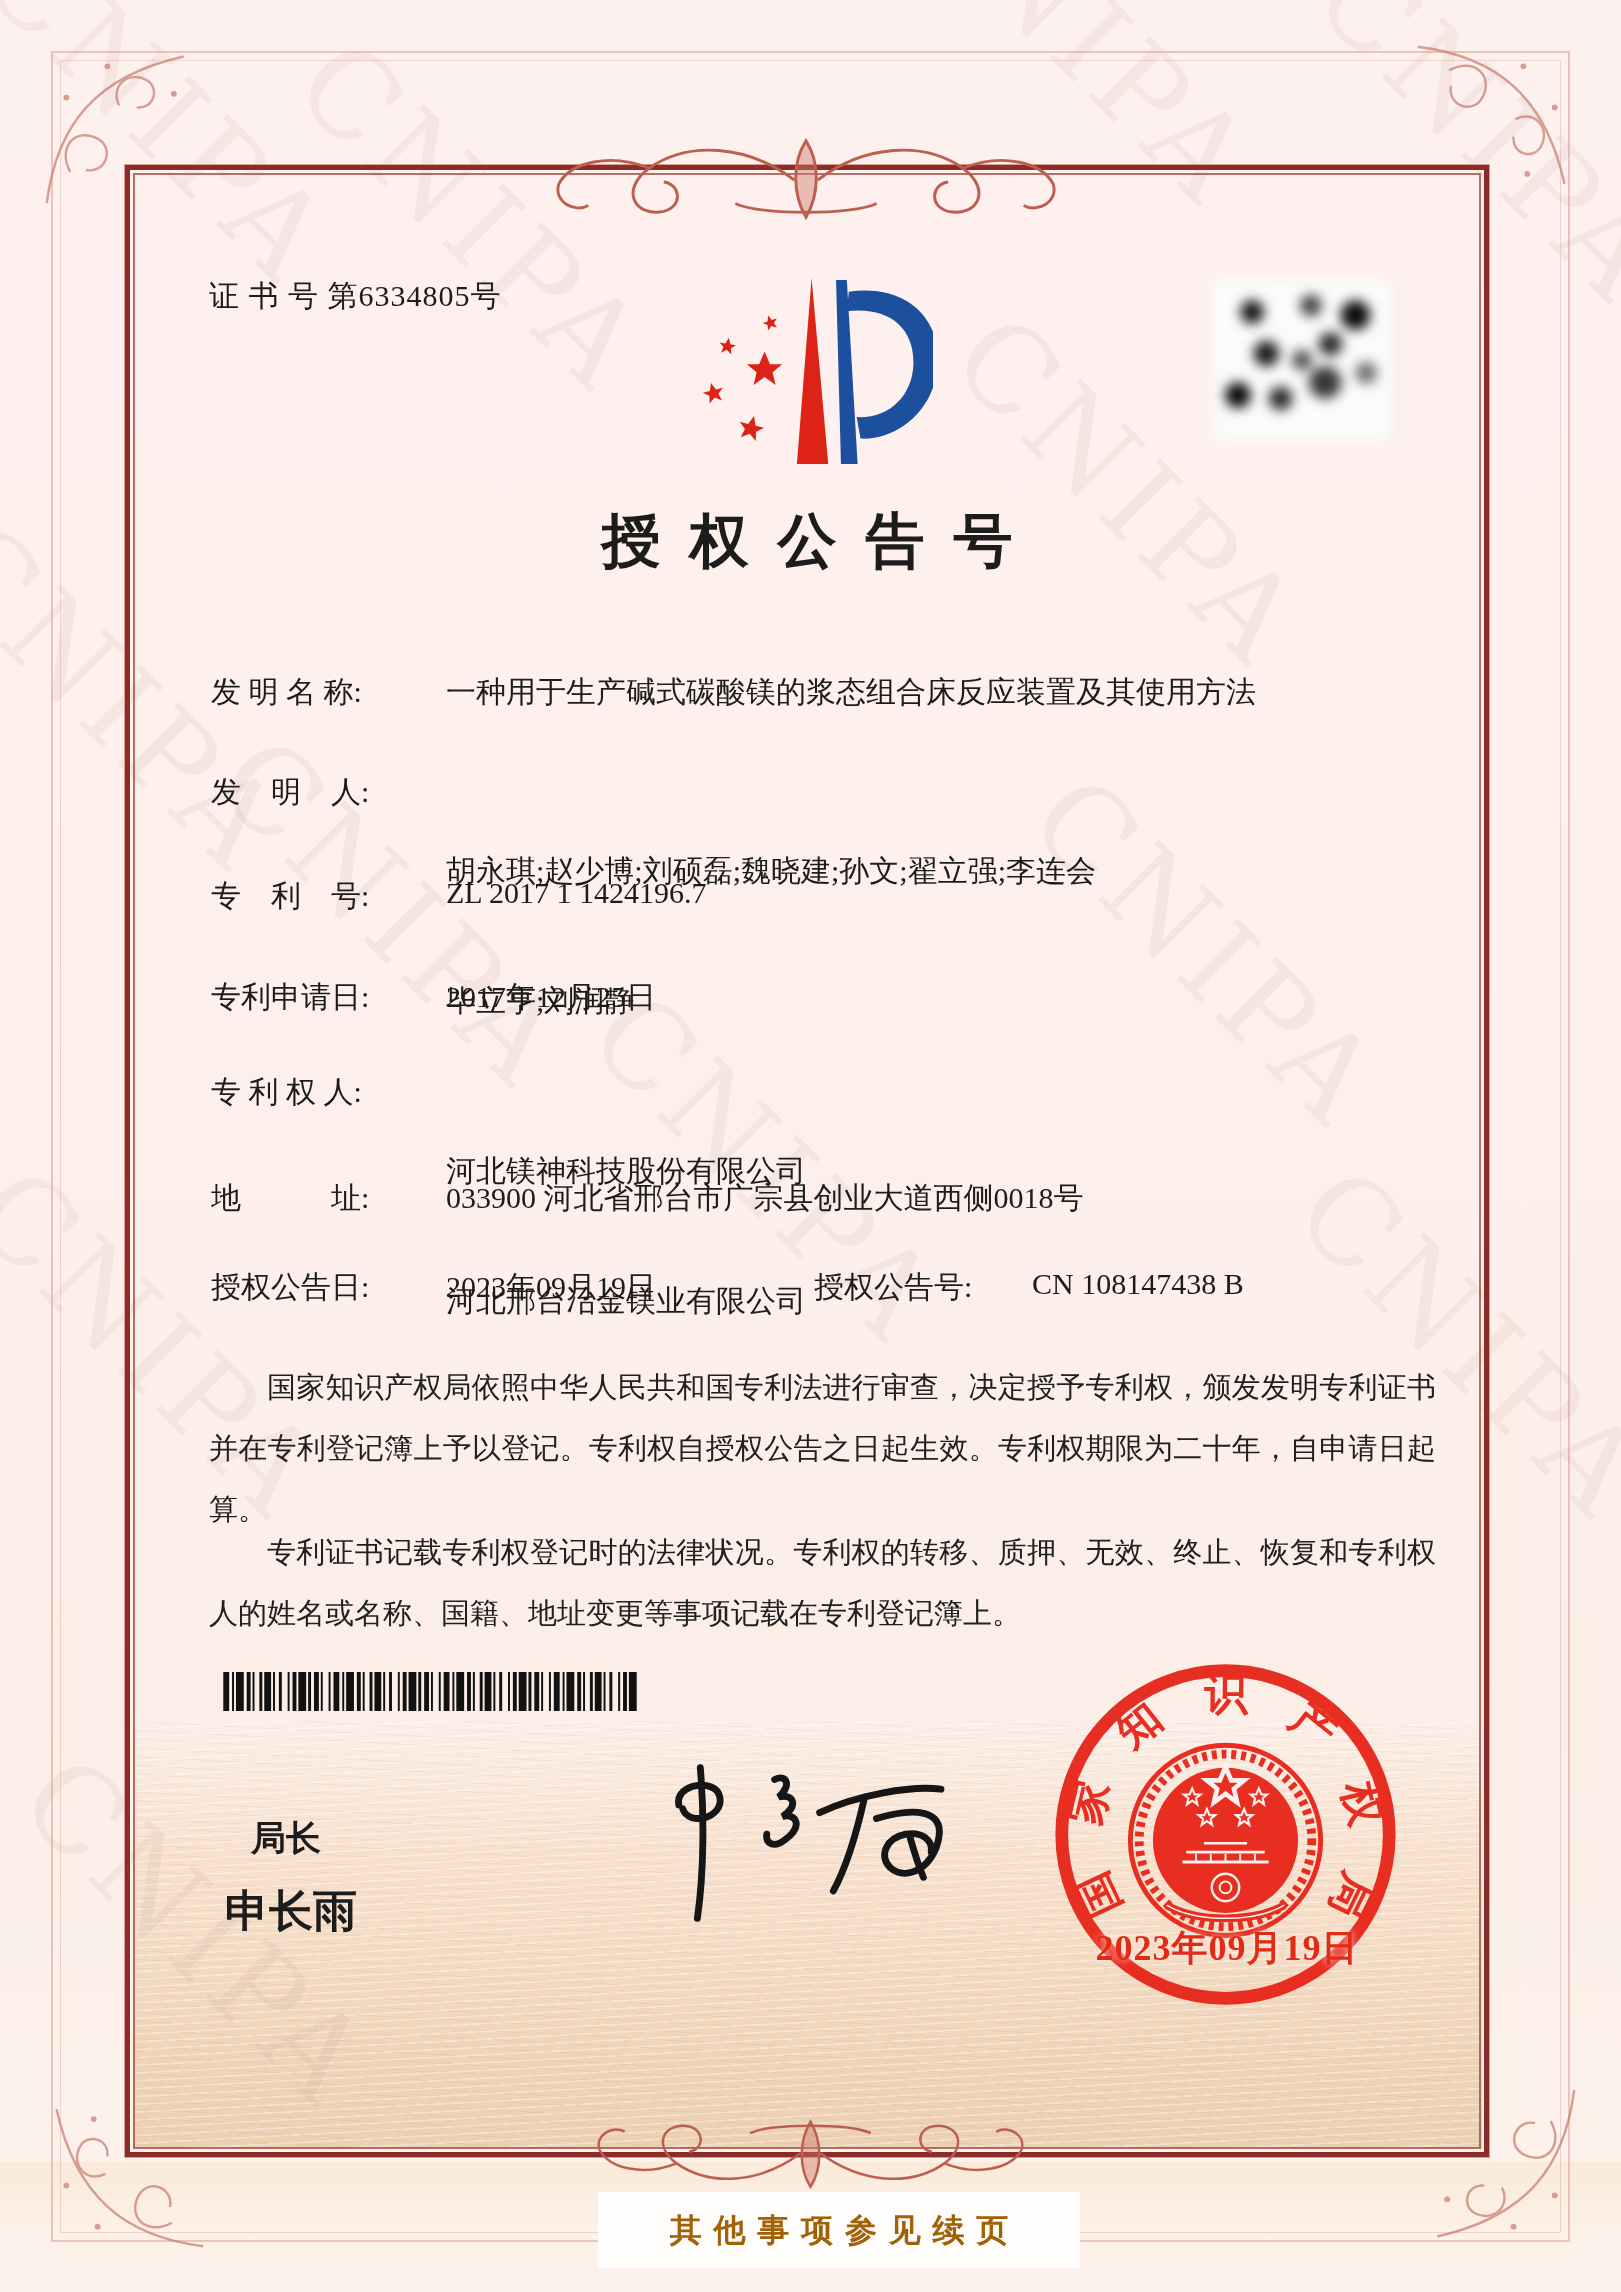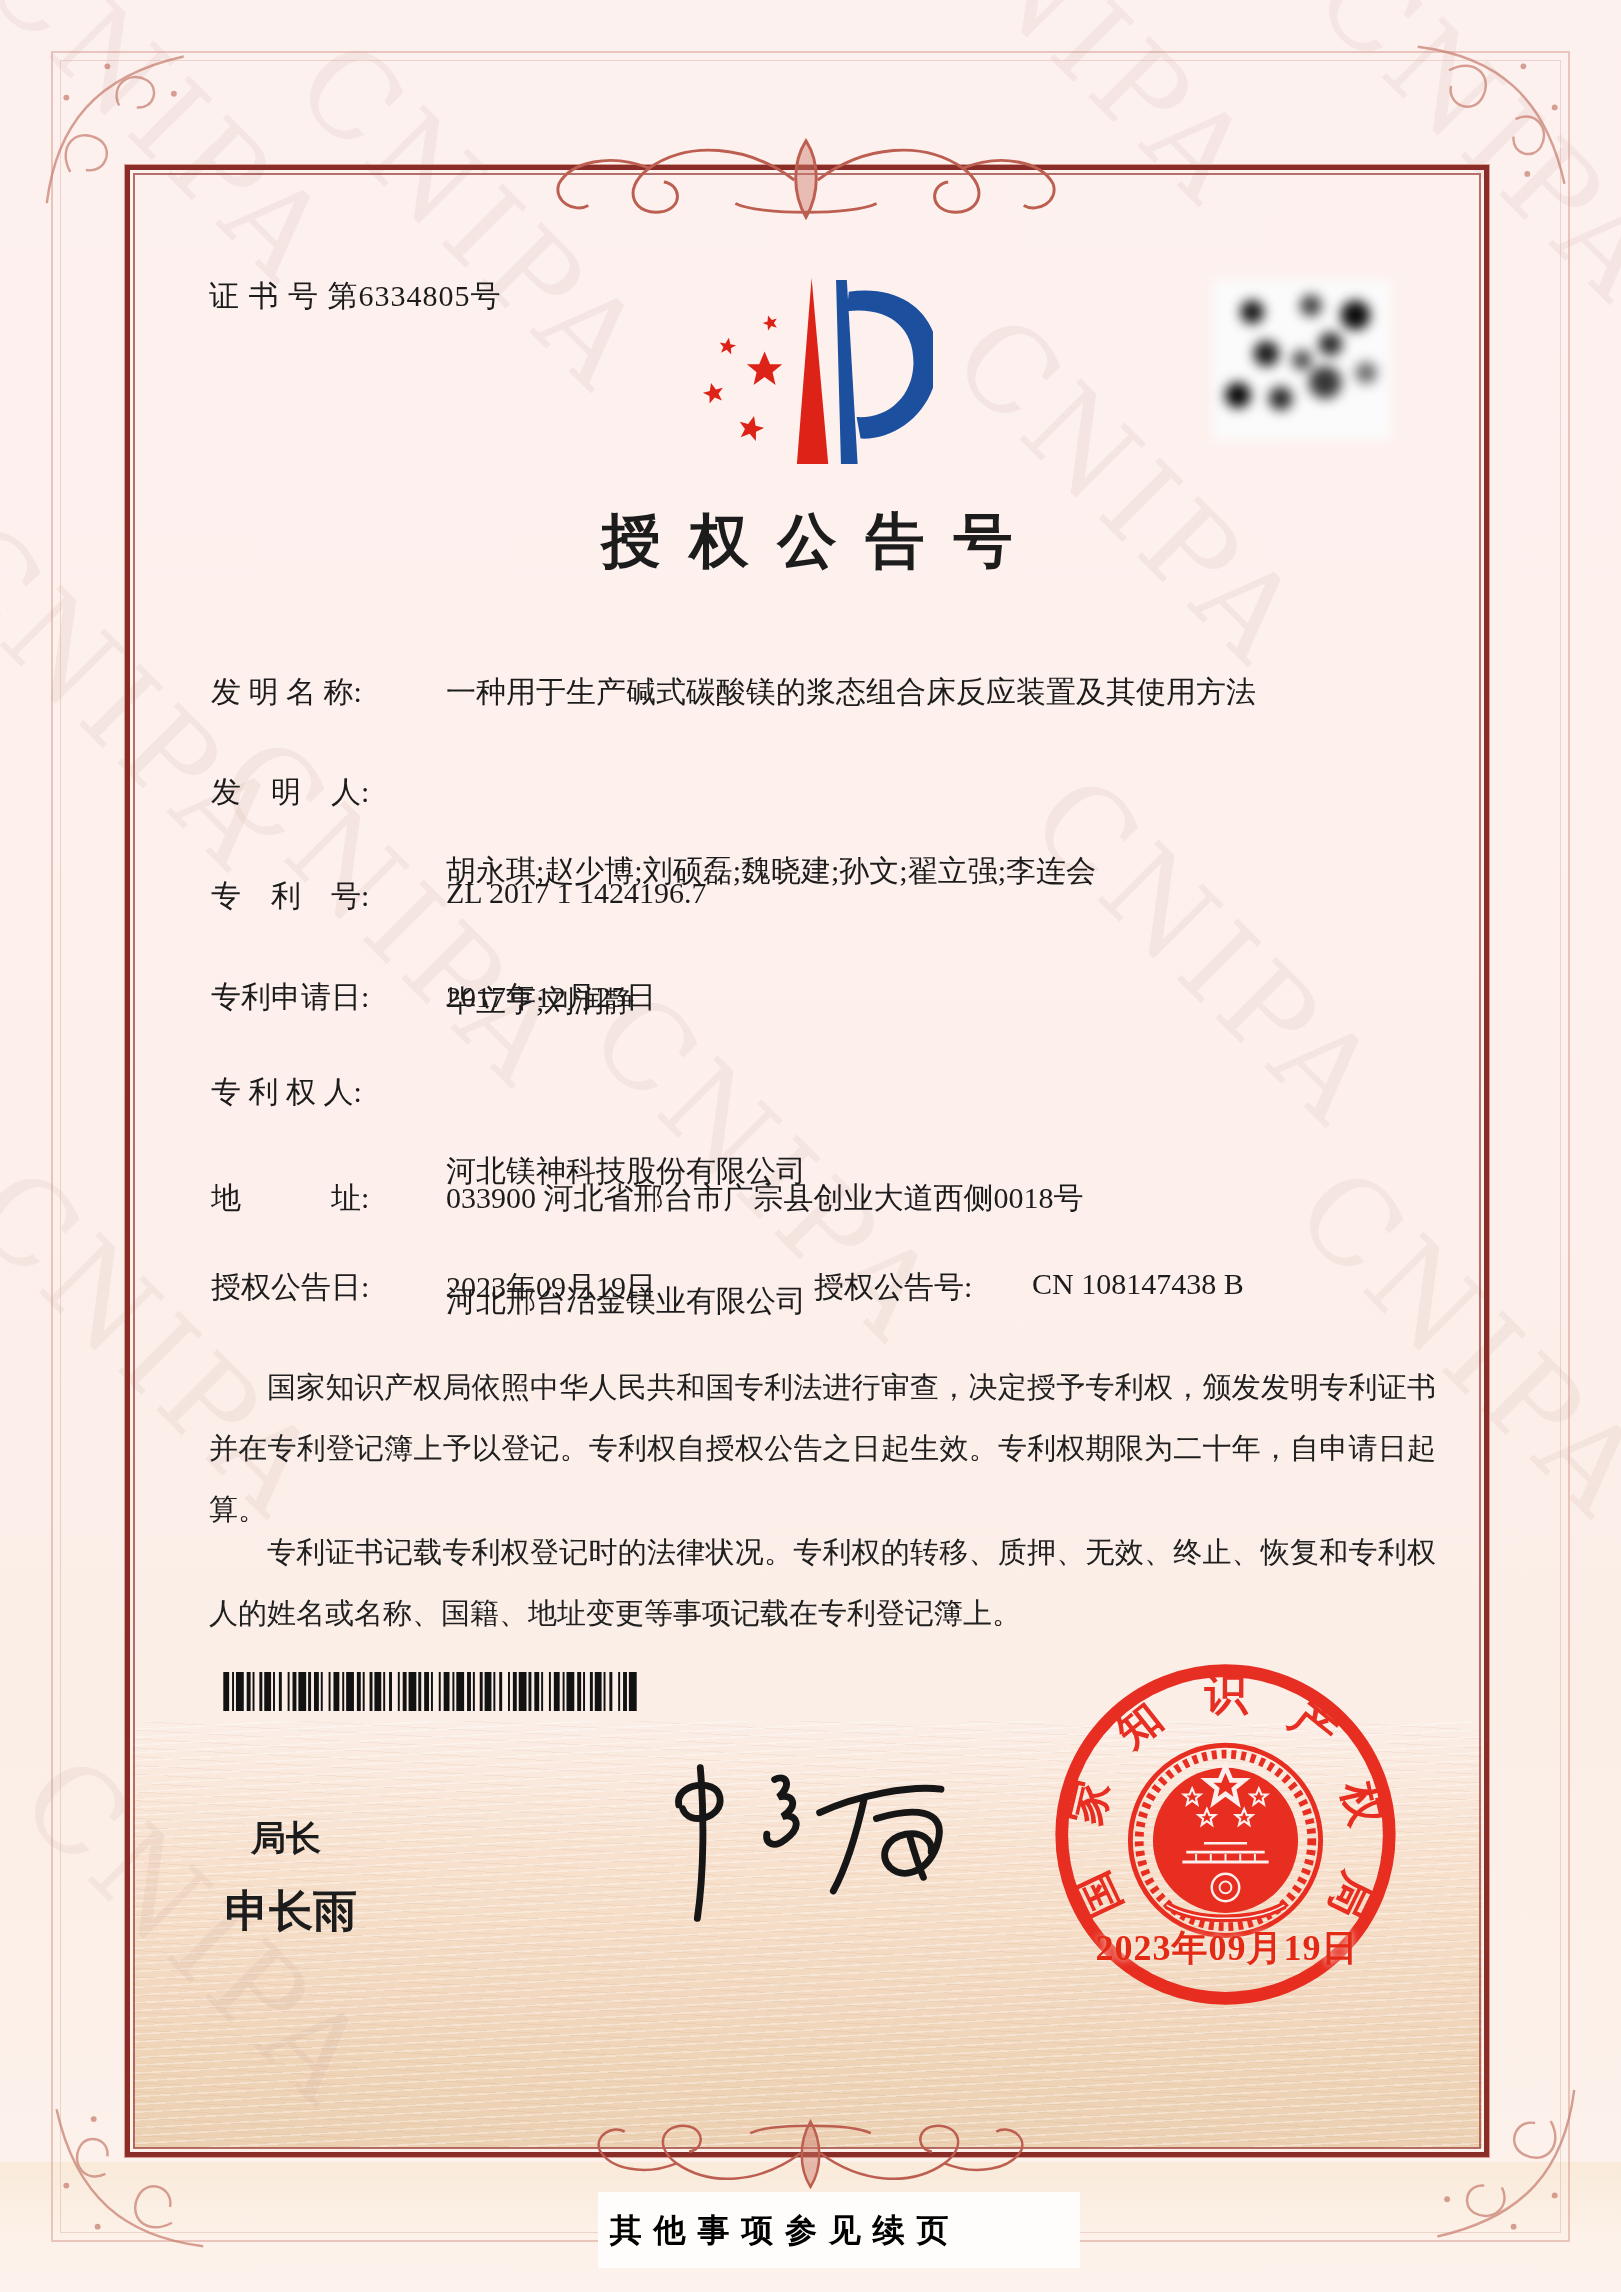--- a/index.html
+++ b/index.html
@@ -62,22 +62,22 @@
             font-family:"Liberation Sans","DejaVu Sans",sans-serif;font-size:35px;font-weight:700;margin-left:40px;}
   .sig-name{position:absolute;left:225px;top:1882px;z-index:6;
             font-family:Liberation Serif, serif;font-size:44px;font-weight:700;}
   .signature{position:absolute;left:665px;top:1754px;z-index:6;}
   .seal{position:absolute;left:1049px;top:1658px;z-index:7;opacity:.96;}
   .seal-date{position:absolute;left:1085px;top:1924px;width:284px;z-index:8;text-align:center;
              font-size:36px;font-weight:700;color:#e32a15;letter-spacing:1px;
              text-shadow:0 0 7.8px rgba(253,241,236,.85);}
   .page-info{position:absolute;left:125px;top:2098px;width:1364px;z-index:6;text-align:center;font-size:25.5px;color:#2a2a2a;}
   .note-box{position:absolute;left:598px;top:2192px;width:482px;height:76px;z-index:6;
-            background:#fffdfb;line-height:76px;font-size:32px;
-            letter-spacing:11.8px;text-indent:11.8px;color:#000000;font-weight:600;}
+            background:#fffdfb;text-align:center;line-height:76px;font-size:32px;
+            letter-spacing:11.8px;text-indent:11.8px;color:#a16207;font-weight:600;}
 </style>
 </head>
 <body>
 
 <div class="page">
 
   <div class="band"></div>
   <div class="below-frame"></div>
 
   <span class="wm" style="left:-59px;top:39px">CNIPA</span>

